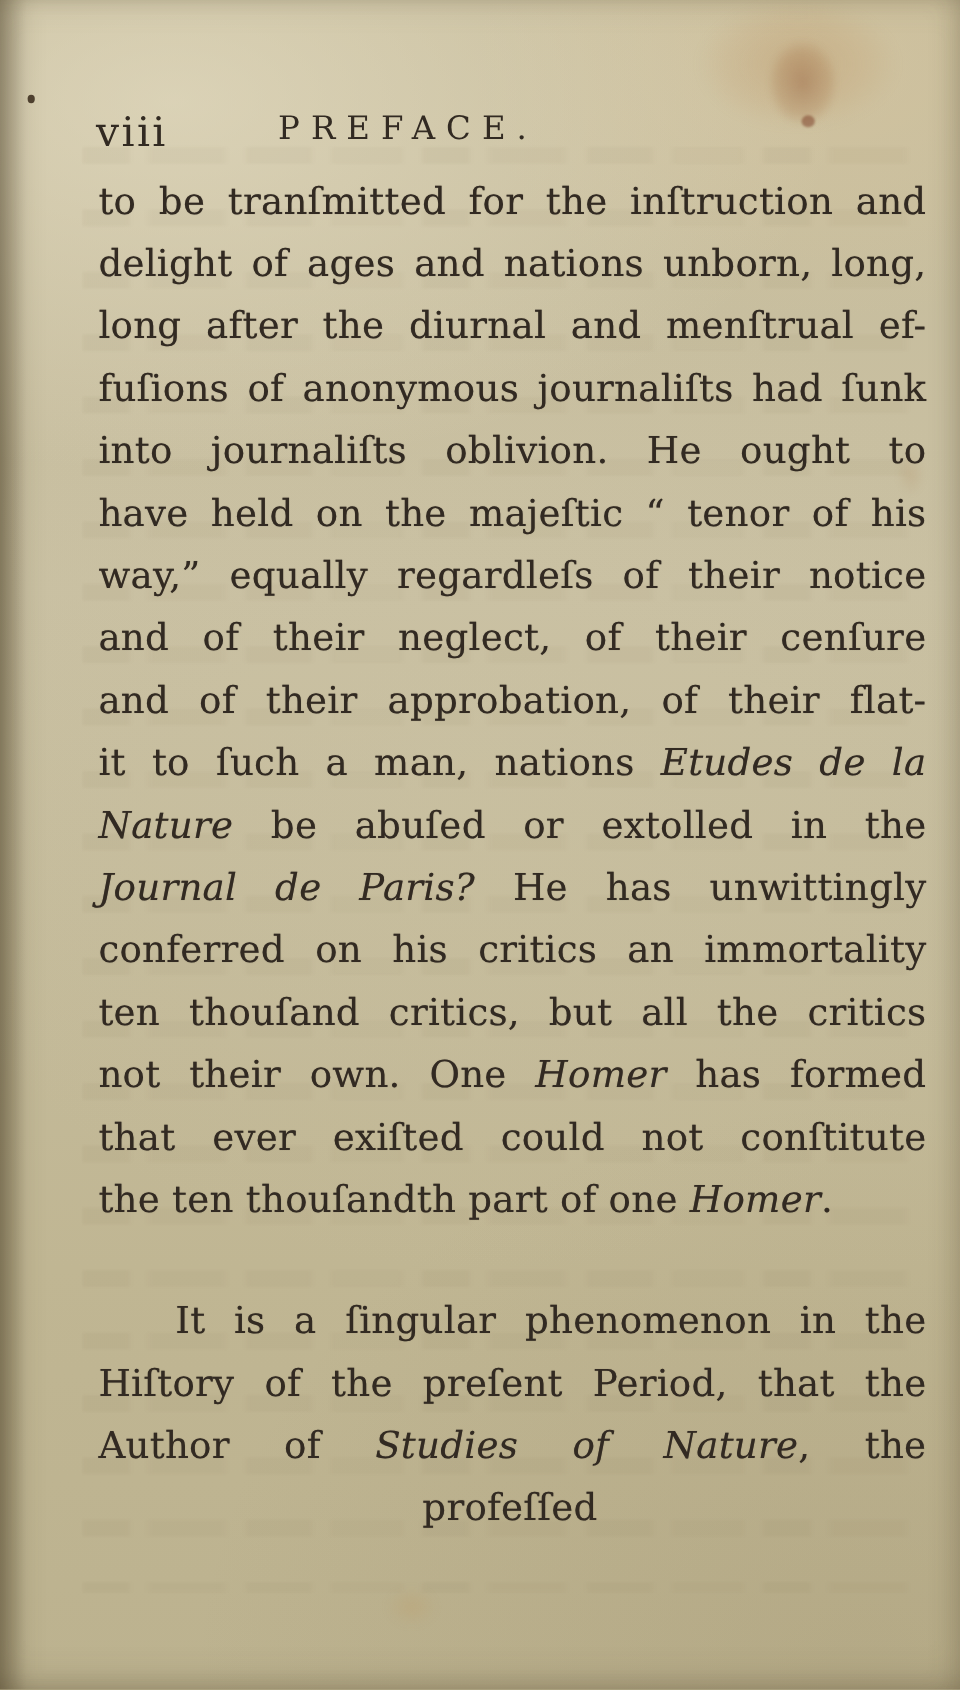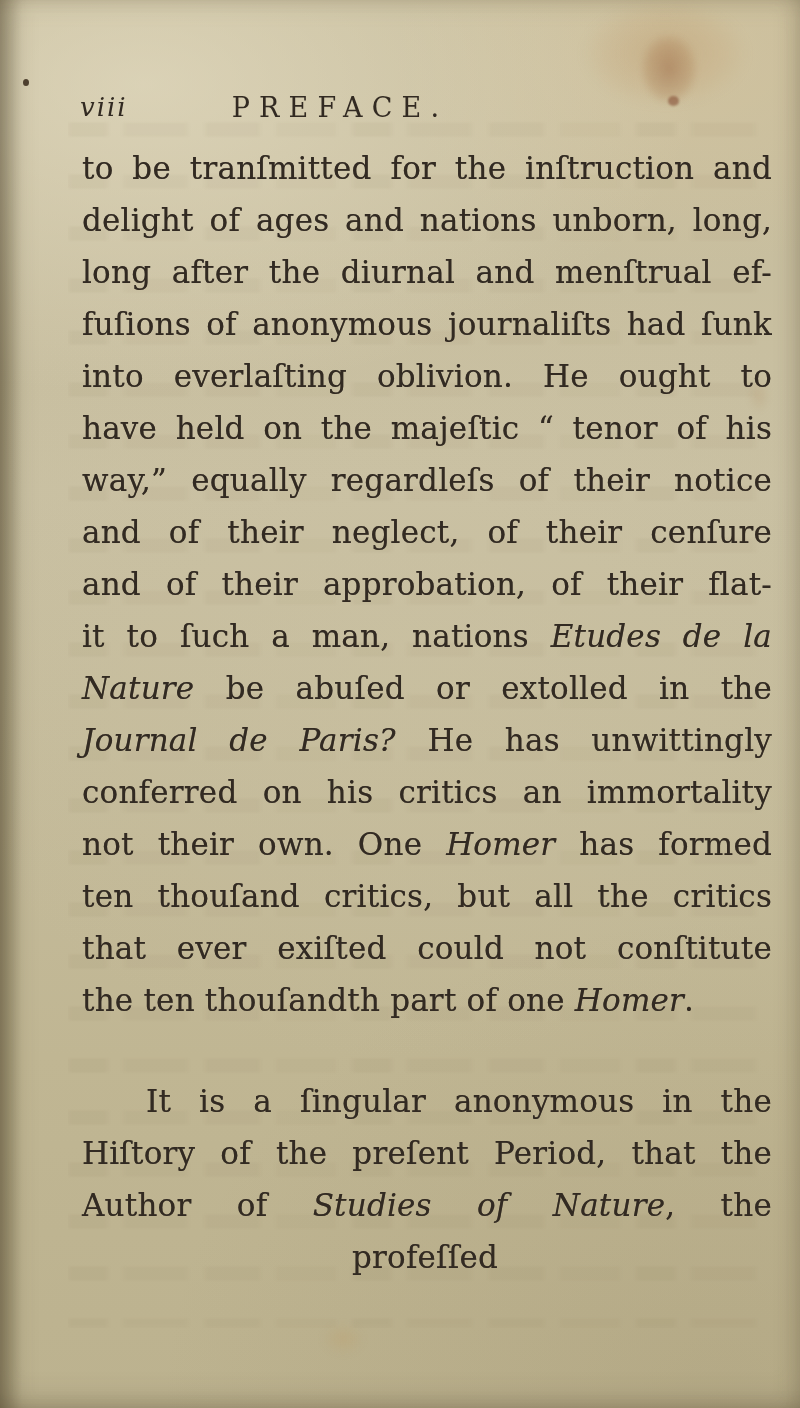--- a/index.html
+++ b/index.html
@@ -52,21 +52,21 @@
     background: rgba(128,70,45,.55); filter: blur(1px); }
   .speck { left: 23px; top: 79px; width: 6px; height: 7px;
     background: #4f4130; filter: blur(.4px); }
   .stain-bottom { left: 316px; top: 1318px; width: 54px; height: 42px;
     background: radial-gradient(closest-side, rgba(190,155,100,.28), transparent 80%); filter: blur(3px); }
   .stain-right { left: 744px; top: 372px; width: 30px; height: 46px;
     background: radial-gradient(closest-side, rgba(170,130,85,.18), transparent 80%); filter: blur(2px); }
 
   .pagenum {
     position: absolute; left: 80px; top: 94px;
-    font-size: 26px; letter-spacing: 2px; line-height: 1; font-style: italic;
+    font-size: 34px; letter-spacing: 2px; line-height: 1;
   }
   .title {
     position: absolute; left: 340px; top: 94px; transform: translateX(-50%);
     font-size: 27px; letter-spacing: .34em; line-height: 1; white-space: nowrap;
   }
   .preface-body {
     position: absolute; left: 82px; top: 142px; width: 690px;
     font-size: 31px; letter-spacing: .2px;
     text-shadow: 0 0 .6px rgba(50,42,34,.55);
   }
@@ -100,34 +100,34 @@
   <div class="pagenum">viii</div>
   <div class="title">PREFACE.</div>
 
   <div class="preface-body">
 
   <div class="para">
         <div class="line"><span class="">to be tranſmitted for the inſtruction and</span></div>
         <div class="line"><span class="">delight of ages and nations unborn, long,</span></div>
         <div class="line"><span class="">long after the diurnal and menſtrual ef-</span></div>
         <div class="line"><span class="">fuſions of anonymous journaliſts had ſunk</span></div>
-        <div class="line"><span class="">into everlaſting oblivion.  He ought to</span></div>
+        <div class="line"><span class="">into journaliſts oblivion.  He ought to</span></div>
         <div class="line"><span class="">have held on the majeſtic “ tenor of his</span></div>
         <div class="line"><span class="">way,”  equally regardleſs of their notice</span></div>
         <div class="line"><span class="">and of their neglect, of their cenſure</span></div>
         <div class="line"><span class="">and of their approbation, of their flat-</span></div>
         <div class="line"><span class="">it to ſuch a man, nations </span><span class="it">Etudes de la</span></div>
         <div class="line"><span class="it">Nature</span><span class=""> be abuſed or extolled in the</span></div>
         <div class="line"><span class="it">Journal de Paris?</span><span class="">  He has unwittingly</span></div>
         <div class="line"><span class="">conferred on his critics an immortality</span></div>
+        <div class="line"><span class="">ten thouſand critics, but all the critics</span></div>
         <div class="line"><span class="">not their own.  One </span><span class="it">Homer</span><span class=""> has formed</span></div>
-        <div class="line"><span class="">ten thouſand critics, but all the critics</span></div>
         <div class="line"><span class="">that ever exiſted could not conſtitute</span></div>
         <div class="line flush"><span class="">the ten thouſandth part of one </span><span class="it">Homer</span><span class="">.</span></div>
       </div>
       <div class="para indent">
-        <div class="line"><span class="">It is a ſingular anonymous in the</span></div>
+        <div class="line"><span class="">It is a ſingular phenomenon in the</span></div>
         <div class="line"><span class="">Hiſtory of the preſent Period, that the</span></div>
         <div class="line"><span class="">Author of </span><span class="it">Studies of Nature</span><span class="">, the</span></div>
       </div>
       <div class="catchword-line">profeſſed</div>
     </div>
 </div>
 
 </body></html>

